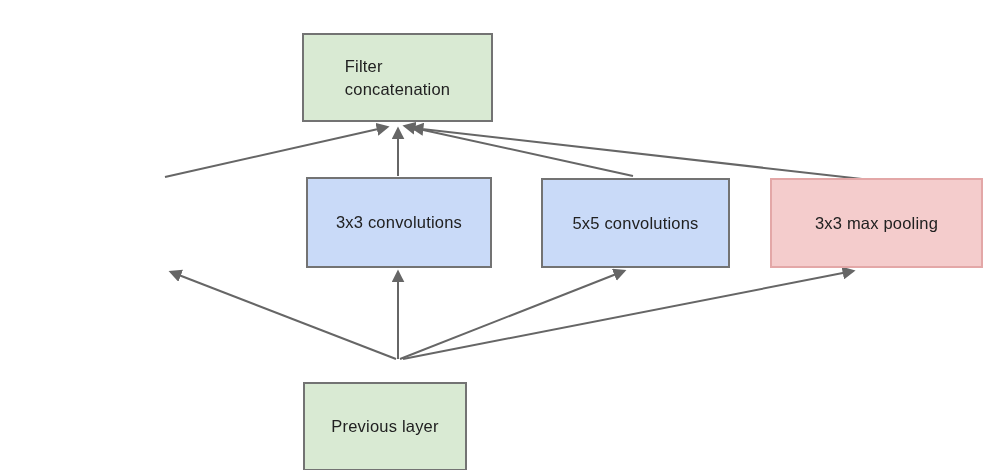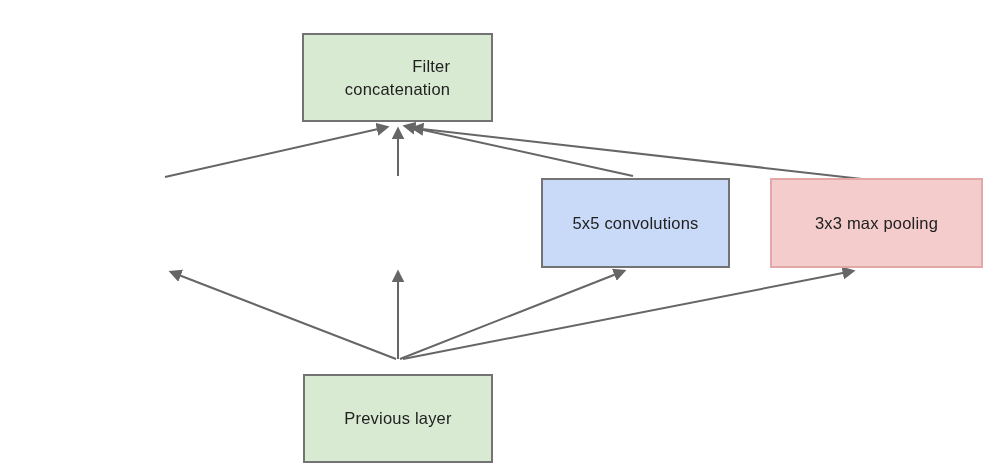--- a/index.html
+++ b/index.html
@@ -17,38 +17,38 @@
     position:relative;
     width:994px;height:470px;
     background:var(--canvas-bg);
     font-family:"Liberation Sans","DejaVu Sans",sans-serif;
     overflow:hidden;
   }
   .edges{position:absolute;left:0;top:0;width:994px;height:470px;}
   .node{
     position:absolute;
     display:flex;align-items:center;justify-content:center;
-    text-align:right;
+    text-align:left;
     font-size:16.5px;
     letter-spacing:0.2px;
     line-height:1.35;
     color:var(--text-color);
     white-space:pre-line;
     box-sizing:border-box;
     border:2px solid var(--gray-border);
   }
   .node.green{background:var(--green-fill);}
   .node.blue{background:var(--blue-fill);}
   .node.pink{background:var(--pink-fill);border-color:var(--pink-border);}
   #n-filter  {left:302px;top:33px; width:191px;height:89px;}
   #n-conv1   {left:67px; top:178px;width:190px;height:90px;}
   #n-conv3   {left:306px;top:177px;width:186px;height:91px;}
   #n-conv5   {left:541px;top:178px;width:189px;height:90px;}
   #n-pool    {left:770px;top:178px;width:213px;height:90px;}
-  #n-prev    {left:303px;top:374px;width:190px;height:89px;}
+  #n-prev    {left:303px;top:382px;width:164px;height:89px;}
   line{stroke:var(--arrow-gray);stroke-width:2;}
 </style>
 </head>
 <body>
 
 <div class="canvas">
 
   <svg class="edges" width="994" height="470" viewBox="0 0 994 470" aria-hidden="true">
     <defs>
       <marker id="arrow" viewBox="0 0 10 10" refX="8" refY="5" markerWidth="6.5" markerHeight="6.5" orient="auto-start-reverse">
@@ -64,20 +64,21 @@
     <line x1="396" y1="359" x2="171" y2="272" marker-end="url(#arrow)"></line>
     <line x1="398" y1="359" x2="398" y2="272" marker-end="url(#arrow)"></line>
     <line x1="400" y1="359" x2="624" y2="271" marker-end="url(#arrow)"></line>
     <line x1="403" y1="359" x2="853" y2="271" marker-end="url(#arrow)"></line>
   </svg>
 
   <div class="node green" id="n-filter">Filter
 concatenation</div>
 
 
+  <div class="node blue" id="n-conv3">3x3 convolutions</div>
 
   <div class="node blue" id="n-conv5">5x5 convolutions</div>
 
   <div class="node pink" id="n-pool">3x3 max pooling</div>
 
   <div class="node green" id="n-prev">Previous layer</div>
 
 </div>
 
 </body></html>

